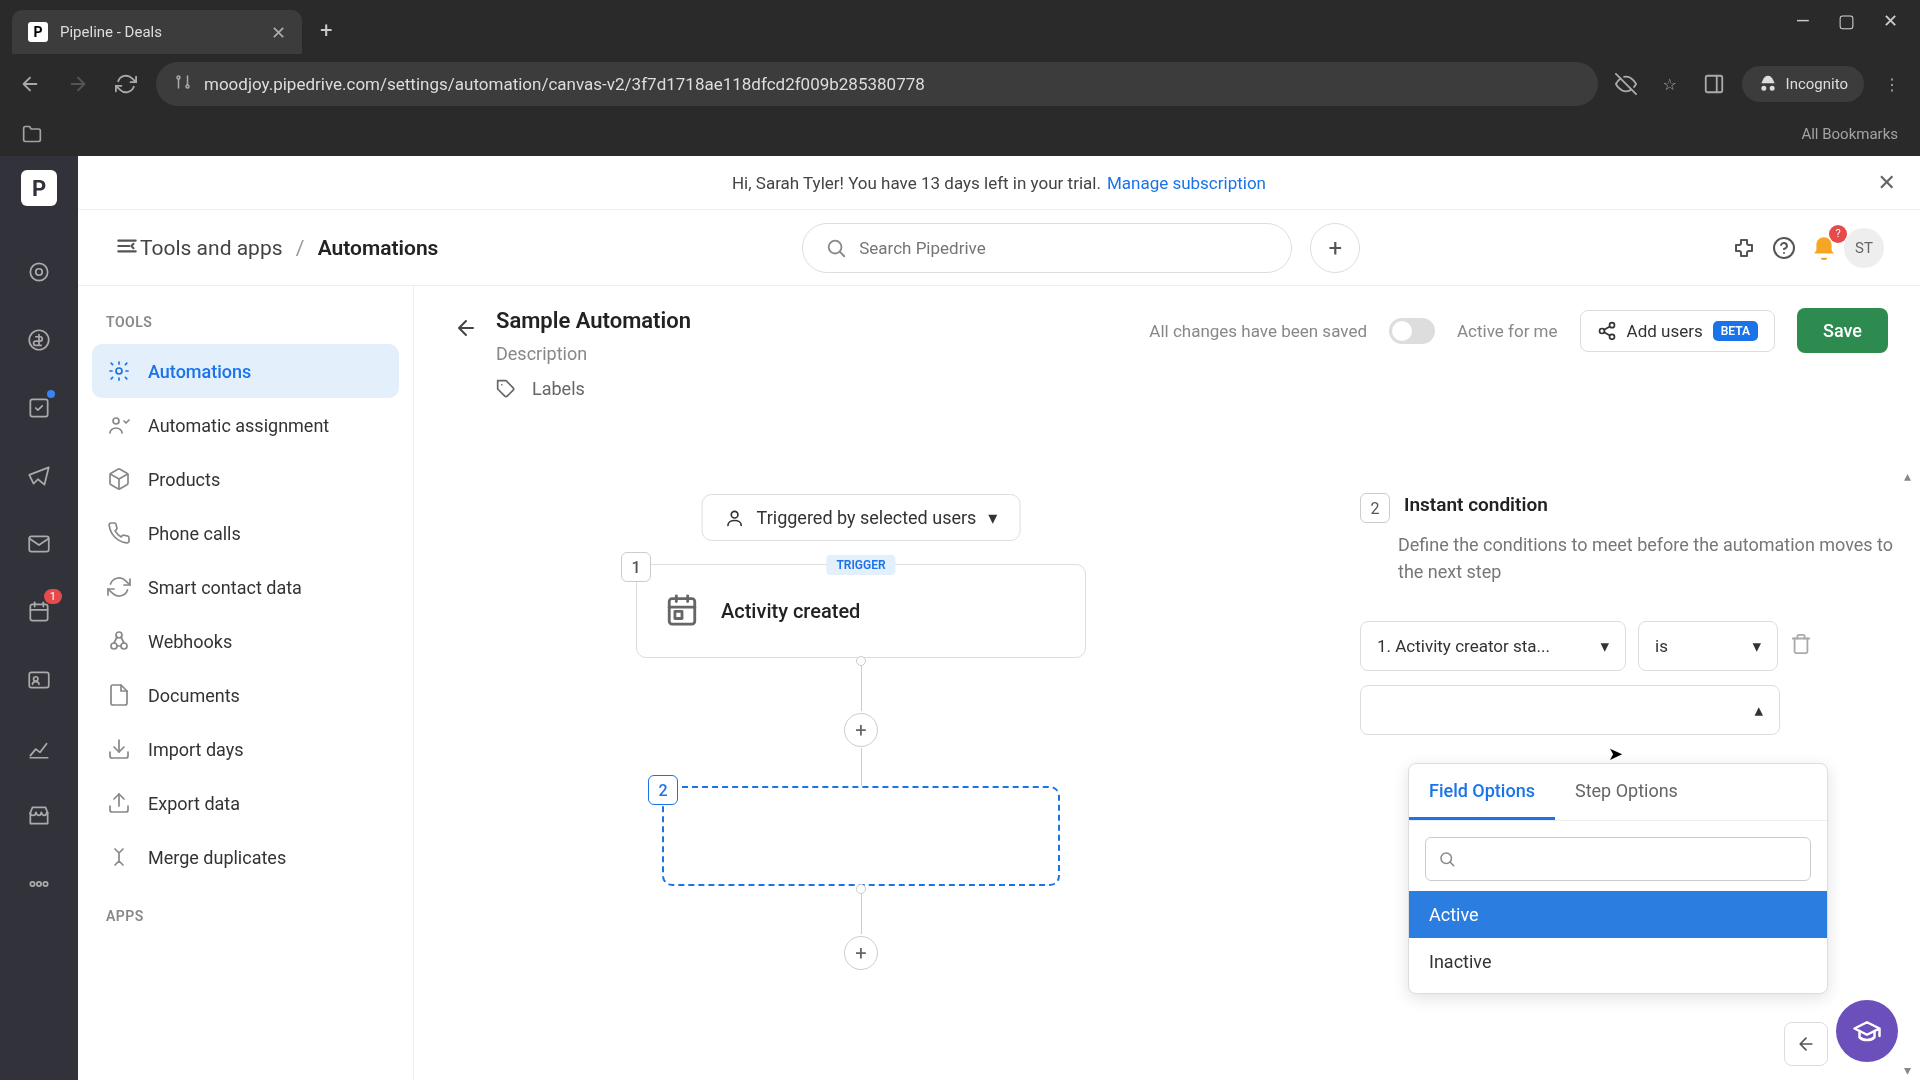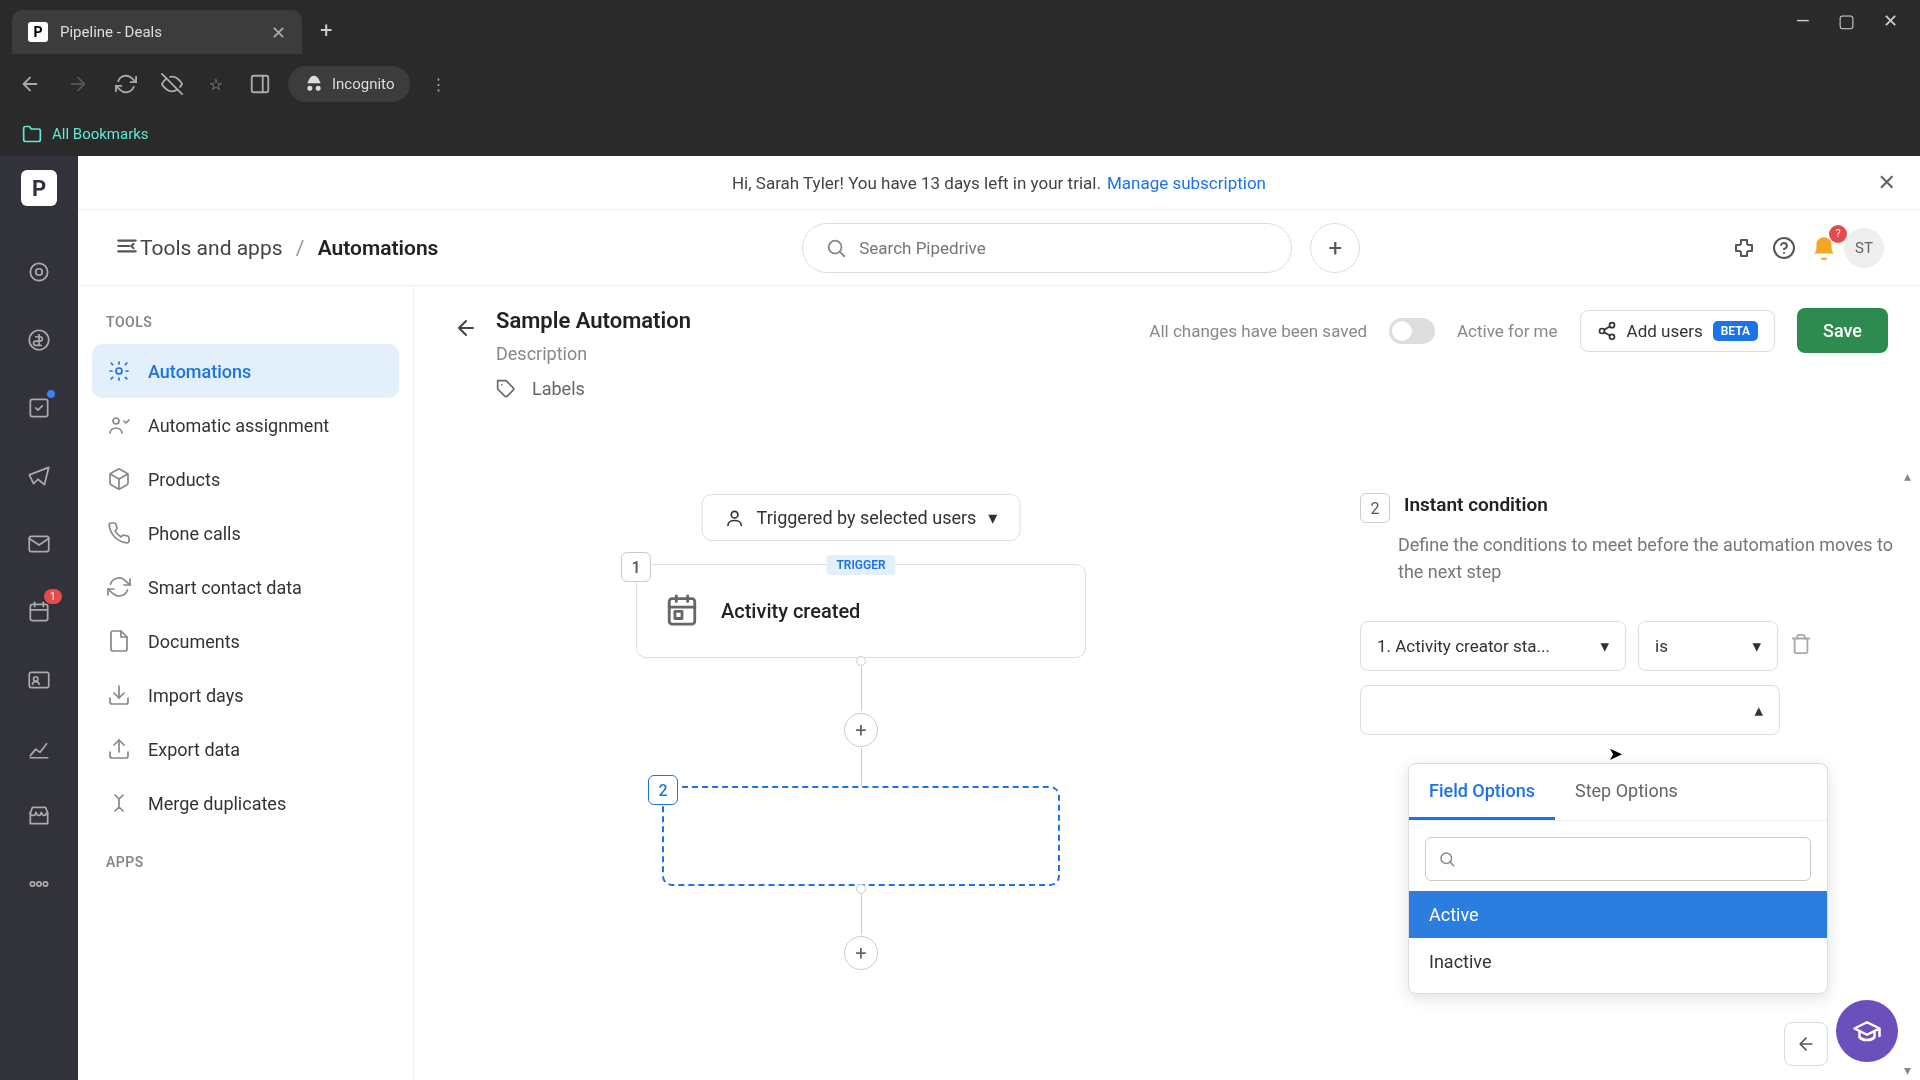--- a/index.html
+++ b/index.html
@@ -17,21 +17,21 @@
 .nav-btn { color: #aaa; width: 36px; height: 36px; display: flex; align-items: center; justify-content: center; border-radius: 50%; }
 .nav-btn.disabled { color: #555; }
 .address-bar { flex: 1; background: #3c3c3c; height: 44px; border-radius: 22px; display: flex; align-items: center; padding: 0 18px; gap: 12px; }
 .lock-icon { color: #aaa; font-size: 16px; }
 .url-text { color: #ddd; font-size: 17px; flex: 1; }
 .addr-icon { color: #aaa; width: 32px; height: 32px; display: flex; align-items: center; justify-content: center; }
 .incognito-pill { background: #3c3c3c; border-radius: 22px; padding: 8px 16px; display: flex; align-items: center; gap: 8px; color: #ddd; font-size: 15px; }
 .window-controls { position: absolute; top: 0; right: 0; display: flex; gap: 28px; padding: 10px 22px; color: #ccc; }
 .window-controls span { font-size: 18px; }
 
-.bookmarks-row { background: #2a2a2a; height: 44px; display: flex; align-items: center; justify-content: flex-start; padding: 0 22px; color: #5eead4; font-size: 15px; gap: 10px; }
+.bookmarks-row { background: #2a2a2a; height: 44px; display: flex; align-items: center; justify-content: space-between; padding: 0 22px; color: #a3a3a3; font-size: 15px; gap: 10px; }
 
 
 .app { position: absolute; top: 156px; left: 0; right: 0; bottom: 0; background: #f7f7f7; display: flex; }
 
 .rail { width: 78px; background: #32323a; display: flex; flex-direction: column; align-items: center; padding-top: 14px; gap: 28px; }
 .rail-logo { width: 36px; height: 36px; background: #fff; color: #32323a; border-radius: 6px; display: flex; align-items: center; justify-content: center; font-weight: bold; font-size: 22px; margin-bottom: 18px; }
 .rail-icon { width: 40px; height: 40px; display: flex; align-items: center; justify-content: center; color: #aaa; position: relative; }
 .rail-icon svg { width: 26px; height: 26px; stroke: currentColor; fill: none; stroke-width: 1.6; }
 .rail-badge { position: absolute; top: -3px; right: -3px; background: #e54b4b; color: #fff; font-size: 11px; border-radius: 10px; padding: 1px 6px; }
 .rail-dot { position: absolute; top: 2px; right: 4px; width: 8px; height: 8px; background: #3b82f6; border-radius: 50%; }
@@ -163,20 +163,31 @@
     <svg width="22" height="22" viewBox="0 0 24 24" fill="none" stroke="currentColor" stroke-width="2">
         <path d="M5 12h14M12 5l7 7-7 7"></path>
       </svg>
   </div>
   <div class="nav-btn">
     <svg width="22" height="22" viewBox="0 0 24 24" fill="none" stroke="currentColor" stroke-width="2">
         <path d="M23 4v6h-6M1 20v-6h6"></path>
         <path d="M3.51 9a9 9 0 0114.85-3.36L23 10M1 14l4.64 4.36A9 9 0 0020.49 15"></path>
       </svg>
   </div>
+  <div class="address-bar">
+    <span class="lock-icon">
+      <svg width="18" height="18" viewBox="0 0 24 24" fill="none" stroke="currentColor" stroke-width="2">
+          <circle cx="6" cy="6" r="2"></circle>
+          <circle cx="18" cy="18" r="2"></circle>
+          <line x1="6" y1="8" x2="6" y2="20"></line>
+          <line x1="18" y1="4" x2="18" y2="16"></line>
+        </svg>
+    </span>
+    <span class="url-text">moodjoy.pipedrive.com/settings/automation/canvas-v2/3f7d1718ae118dfcd2f009b285380778</span>
+  </div>
   <div class="addr-icon">
     <svg width="22" height="22" viewBox="0 0 24 24" fill="none" stroke="currentColor" stroke-width="2">
         <path d="M17.94 17.94A10.07 10.07 0 0112 20c-7 0-11-8-11-8a18.45 18.45 0 015.06-5.94M9.9 4.24A9.12 9.12 0 0112 4c7 0 11 8 11 8a18.5 18.5 0 01-2.16 3.19"></path>
         <line x1="1" y1="1" x2="23" y2="23"></line>
       </svg>
   </div>
   <div class="addr-icon">☆</div>
   <div class="addr-icon">
     <svg width="22" height="22" viewBox="0 0 24 24" fill="none" stroke="currentColor" stroke-width="2">
         <rect x="3" y="3" width="18" height="18" rx="2"></rect>
@@ -366,20 +377,31 @@
           <span>Phone calls</span>
         </div>
         <div class="sidebar-item">
           <span class="sidebar-item-icon">
               <svg viewBox="0 0 24 24">
                 <path d="M23 4v6h-6M1 20v-6h6"></path>
                 <path d="M3.51 9a9 9 0 0114.85-3.36L23 10M1 14l4.64 4.36A9 9 0 0020.49 15"></path>
               </svg>
             </span>
           <span>Smart contact data</span>
+        </div>
+        <div class="sidebar-item">
+          <span class="sidebar-item-icon">
+              <svg viewBox="0 0 24 24">
+                <circle cx="7" cy="17" r="3"></circle>
+                <circle cx="17" cy="17" r="3"></circle>
+                <circle cx="12" cy="6" r="3"></circle>
+                <path d="M10 8l-3 6M14 8l3 6M10 17h4"></path>
+              </svg>
+            </span>
+          <span>Webhooks</span>
         </div>
         <div class="sidebar-item">
           <span class="sidebar-item-icon">
               <svg viewBox="0 0 24 24">
                 <path d="M14 2H6a2 2 0 00-2 2v16a2 2 0 002 2h12a2 2 0 002-2V8z"></path>
                 <polyline points="14 2 14 8 20 8"></polyline>
               </svg>
             </span>
           <span>Documents</span>
         </div>

